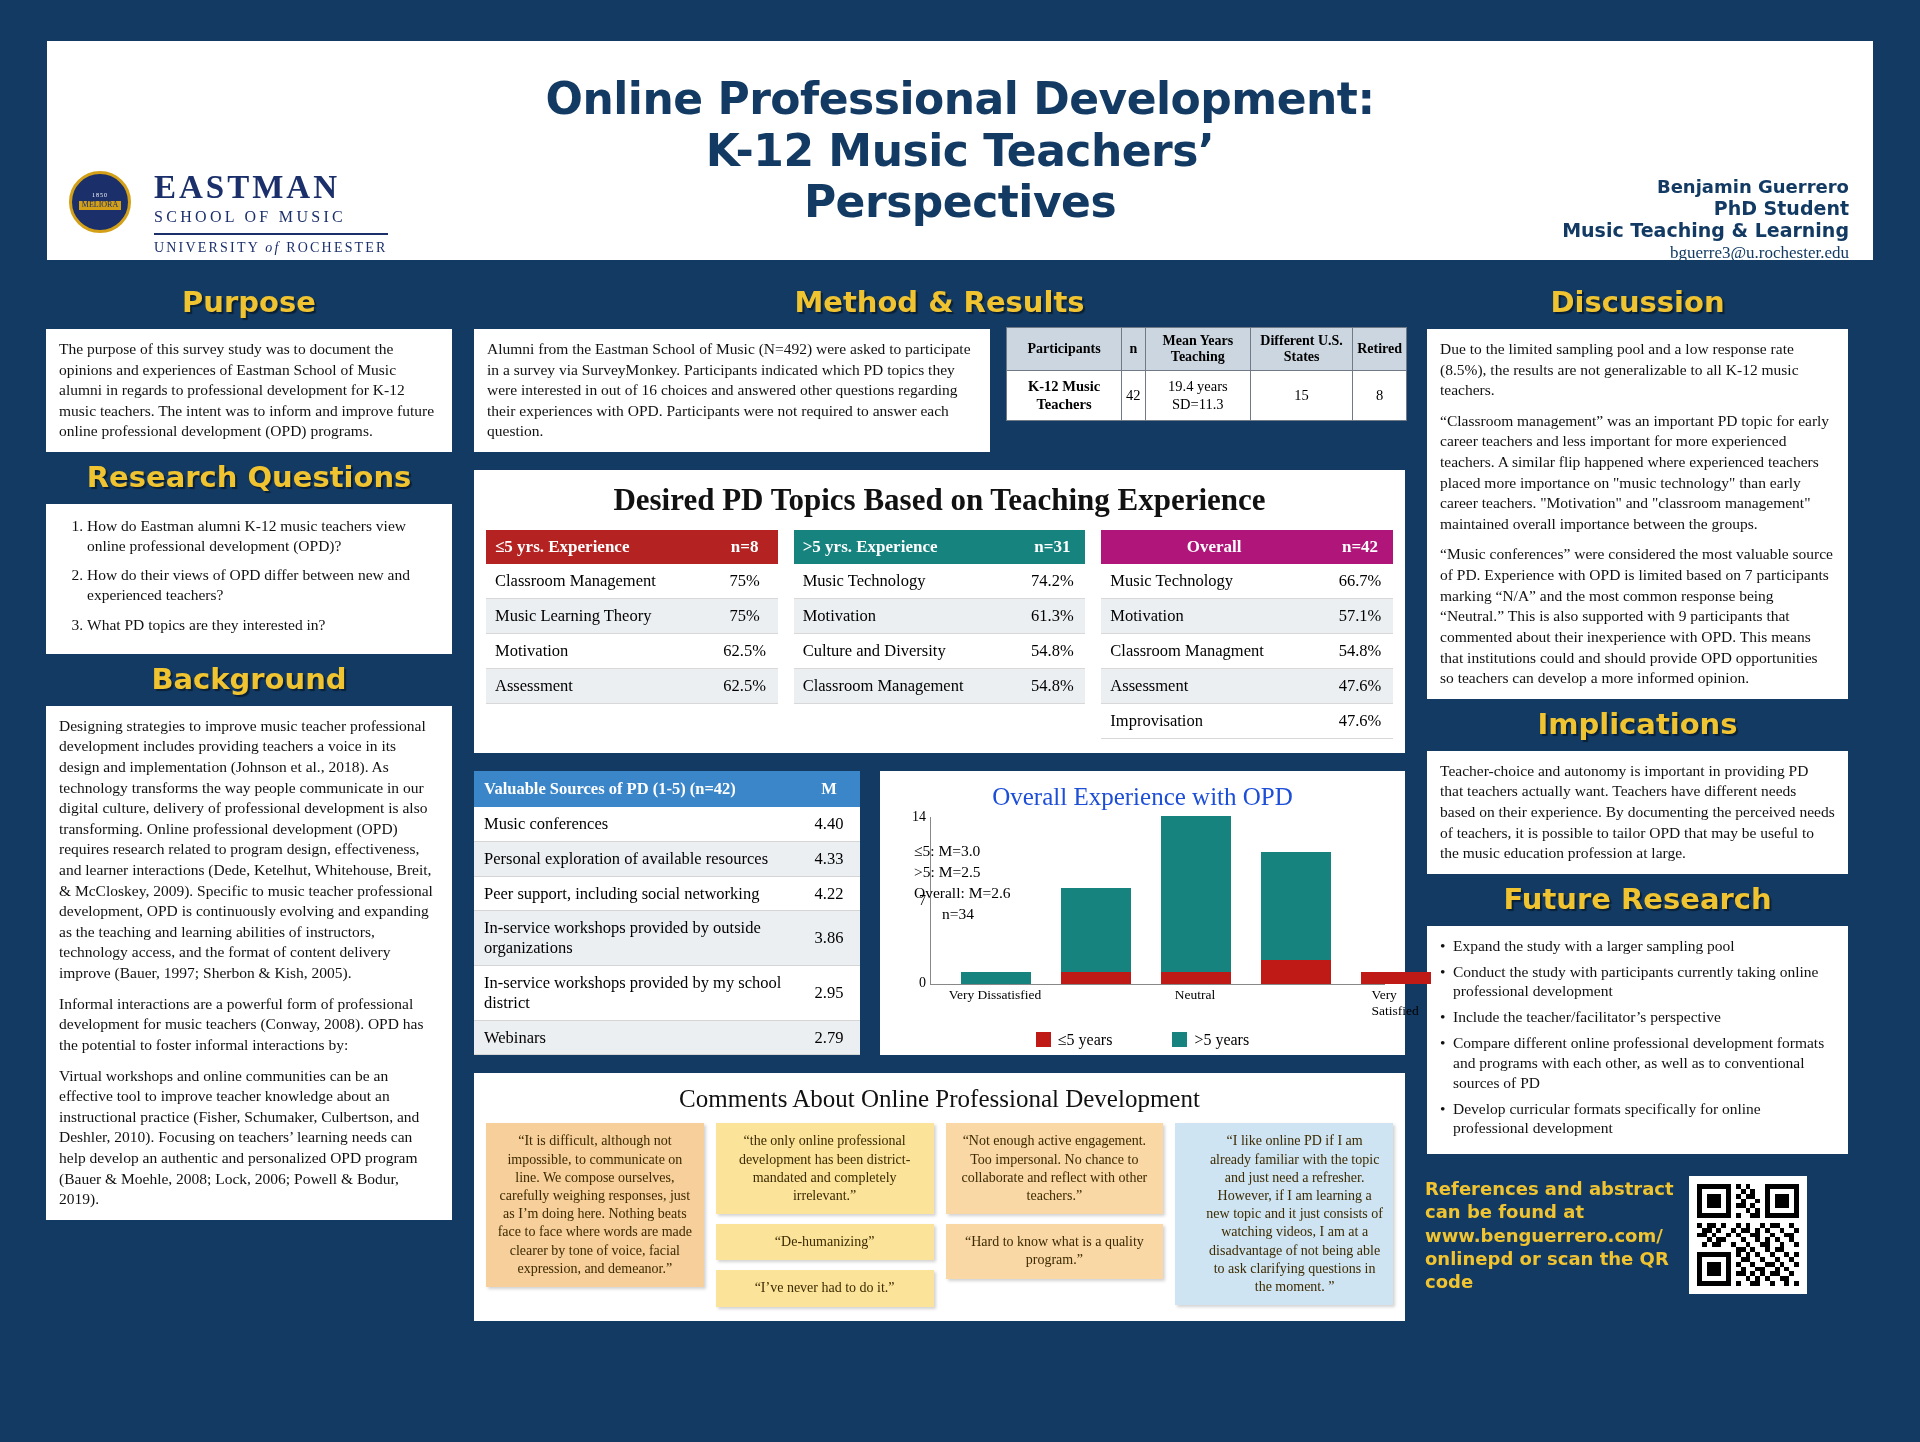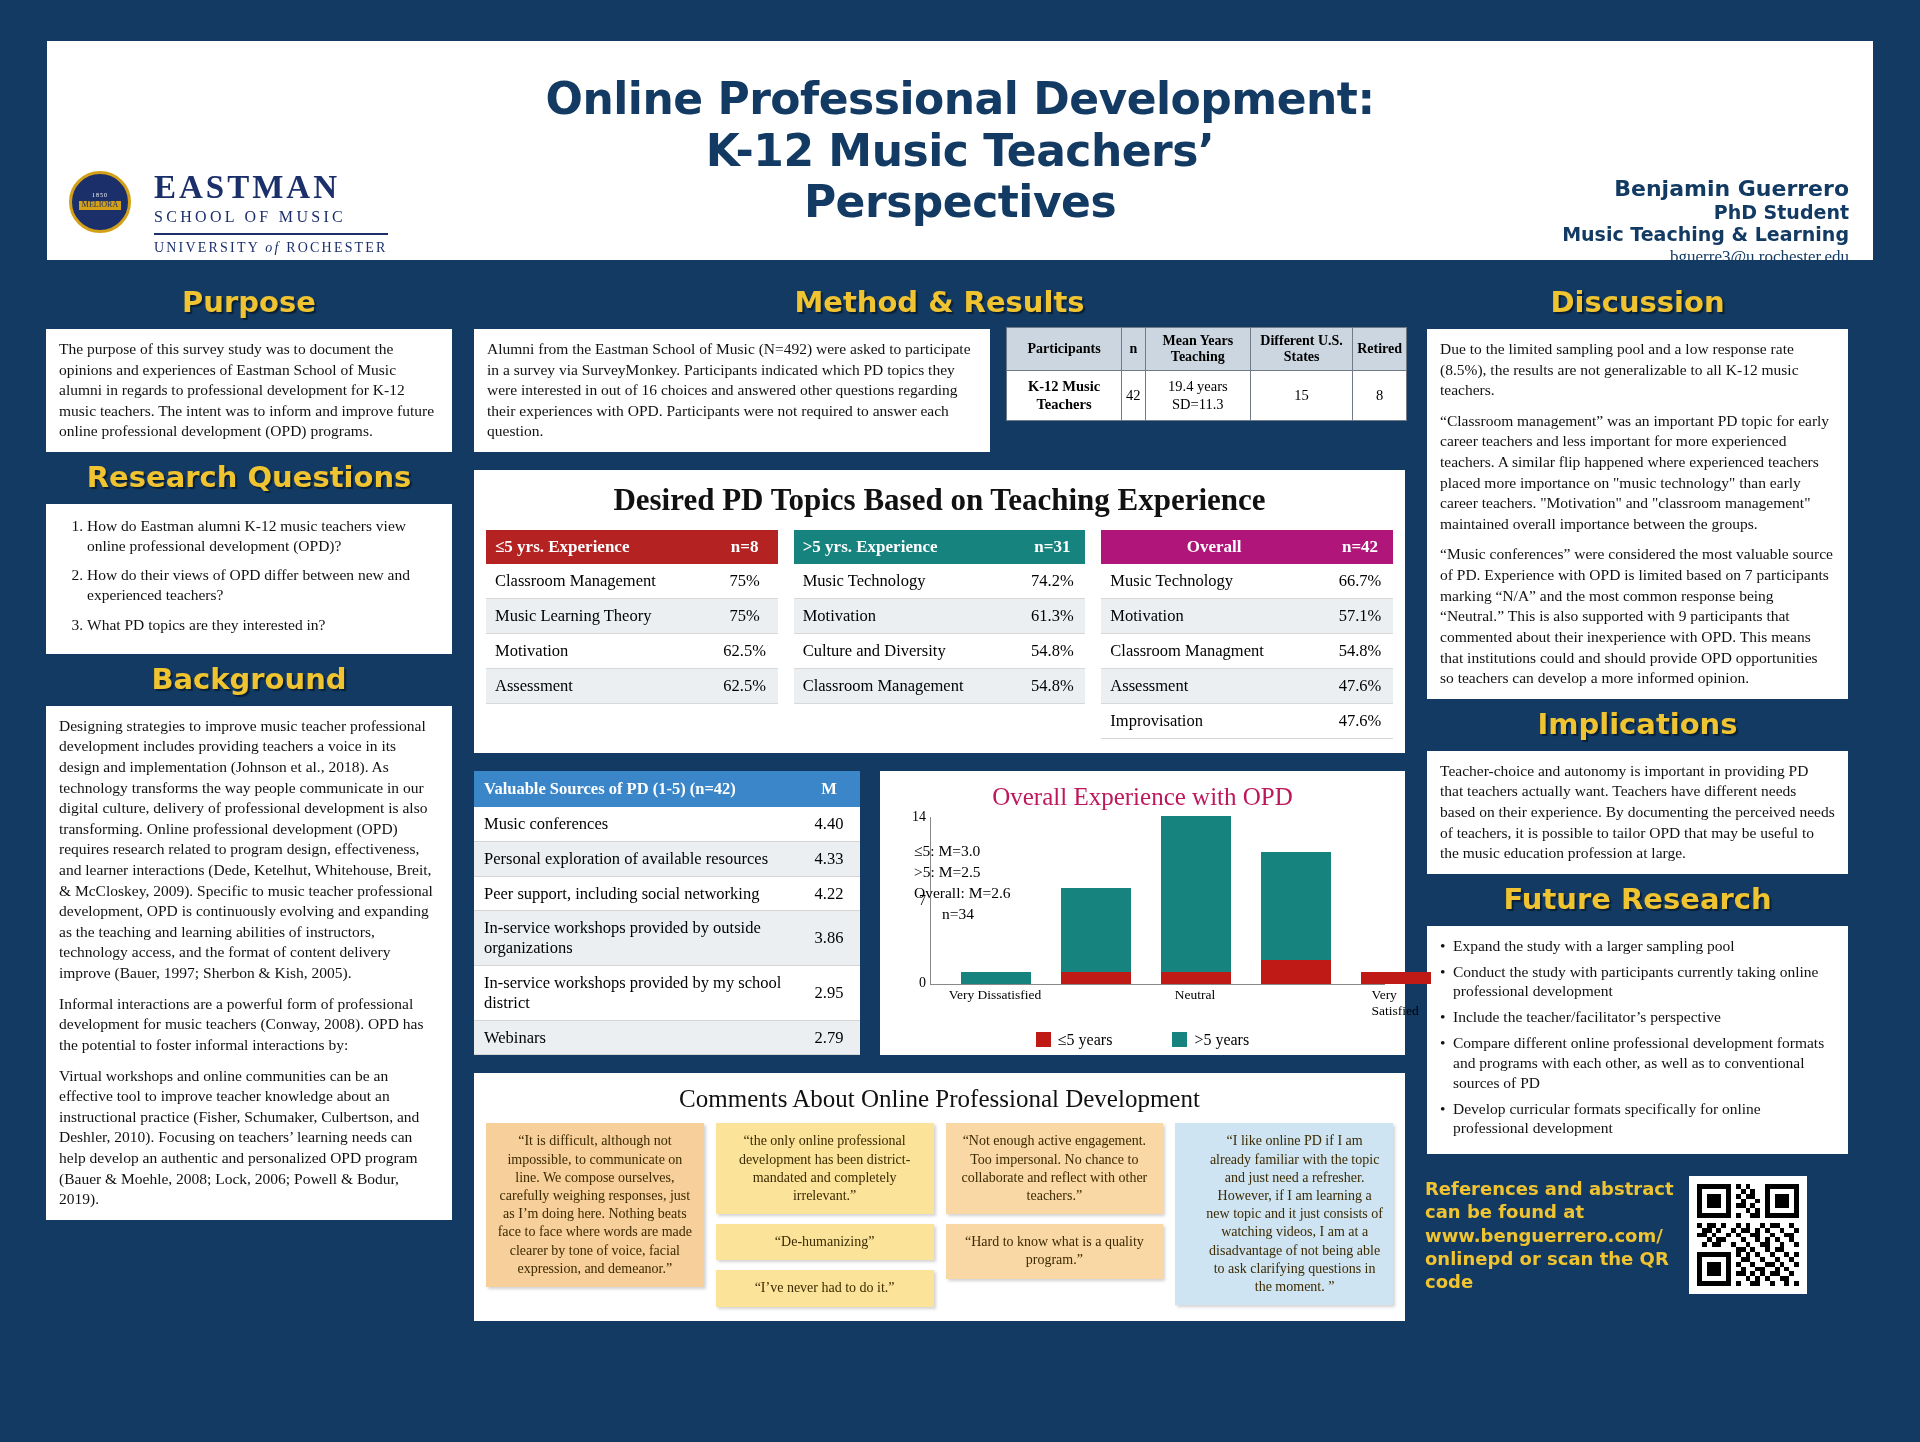--- a/index.html
+++ b/index.html
@@ -45,21 +45,21 @@
   .title-block h1 {
     margin:0; color:#123a63;
     font-family:"DejaVu Sans", sans-serif;
     font-weight:bold; font-size:44px; line-height:1.18;
     letter-spacing:-0.5px;
   }
   .author {
     position:absolute; right:24px; top:135px; text-align:right;
     color:#123a63; font-family:"DejaVu Sans", sans-serif;
   }
-  .author .a1 { font-size:22px; font-weight:bold; }
+  .author .a1 { font-size:18px; font-weight:bold; }
   .author .a2 { font-size:19px; font-weight:bold; }
   .author .a3 { font-size:19px; font-weight:bold; }
   .author .a4 { font-size:17px; font-family:"Liberation Serif", serif; font-weight:normal; margin-top:2px;}
 
   
   .columns { display:flex; gap:18px; margin-top:16px; }
   .col-left { width:410px; }
   .col-mid  { width:935px; }
   .col-right{ width:425px; }
 
@@ -116,21 +116,21 @@
   .row2 { display:flex; gap:16px; margin-top:14px; }
   .sources { width:390px; background:#fff; border:2px solid #123a63; }
   table.src { border-collapse:collapse; width:100%; font-size:16.5px; }
   table.src th { background:#3b86c8; color:#fff; text-align:left; padding:8px 10px; font-size:16.5px; font-weight:bold;}
   table.src th.m { text-align:center; width:62px; }
   table.src td { padding:7px 10px; border-bottom:1px solid #d5d5d5; line-height:1.2; }
   table.src td.m { text-align:center; width:62px; }
   table.src tr.alt td { background:#eceff2; }
 
   .chartbox { flex:1; background:#fff; border:2px solid #123a63; padding:8px 10px 6px 10px; position:relative; }
-  .chart-title { text-align:center; font-size:25px; color:#be185d; margin:4px 0 2px 0; }
+  .chart-title { text-align:center; font-size:25px; color:#1d4ed8; margin:4px 0 2px 0; }
   .chart-area { position:relative; height:200px; margin:6px 0 0 0; }
   .chart-note { position:absolute; left:24px; top:24px; font-size:15.5px; line-height:1.35; z-index:3; }
   .axis-y { position:absolute; left:4px; top:0; height:168px; width:34px; font-size:14px; }
   .axis-y span { position:absolute; right:2px; }
   .plot {
     position:absolute; left:40px; right:10px; top:0; height:168px;
     border-left:1px solid #888; border-bottom:1px solid #888;
   }
   .bargroup { position:absolute; bottom:0; width:70px; }
   .bar-seg { width:100%; }

